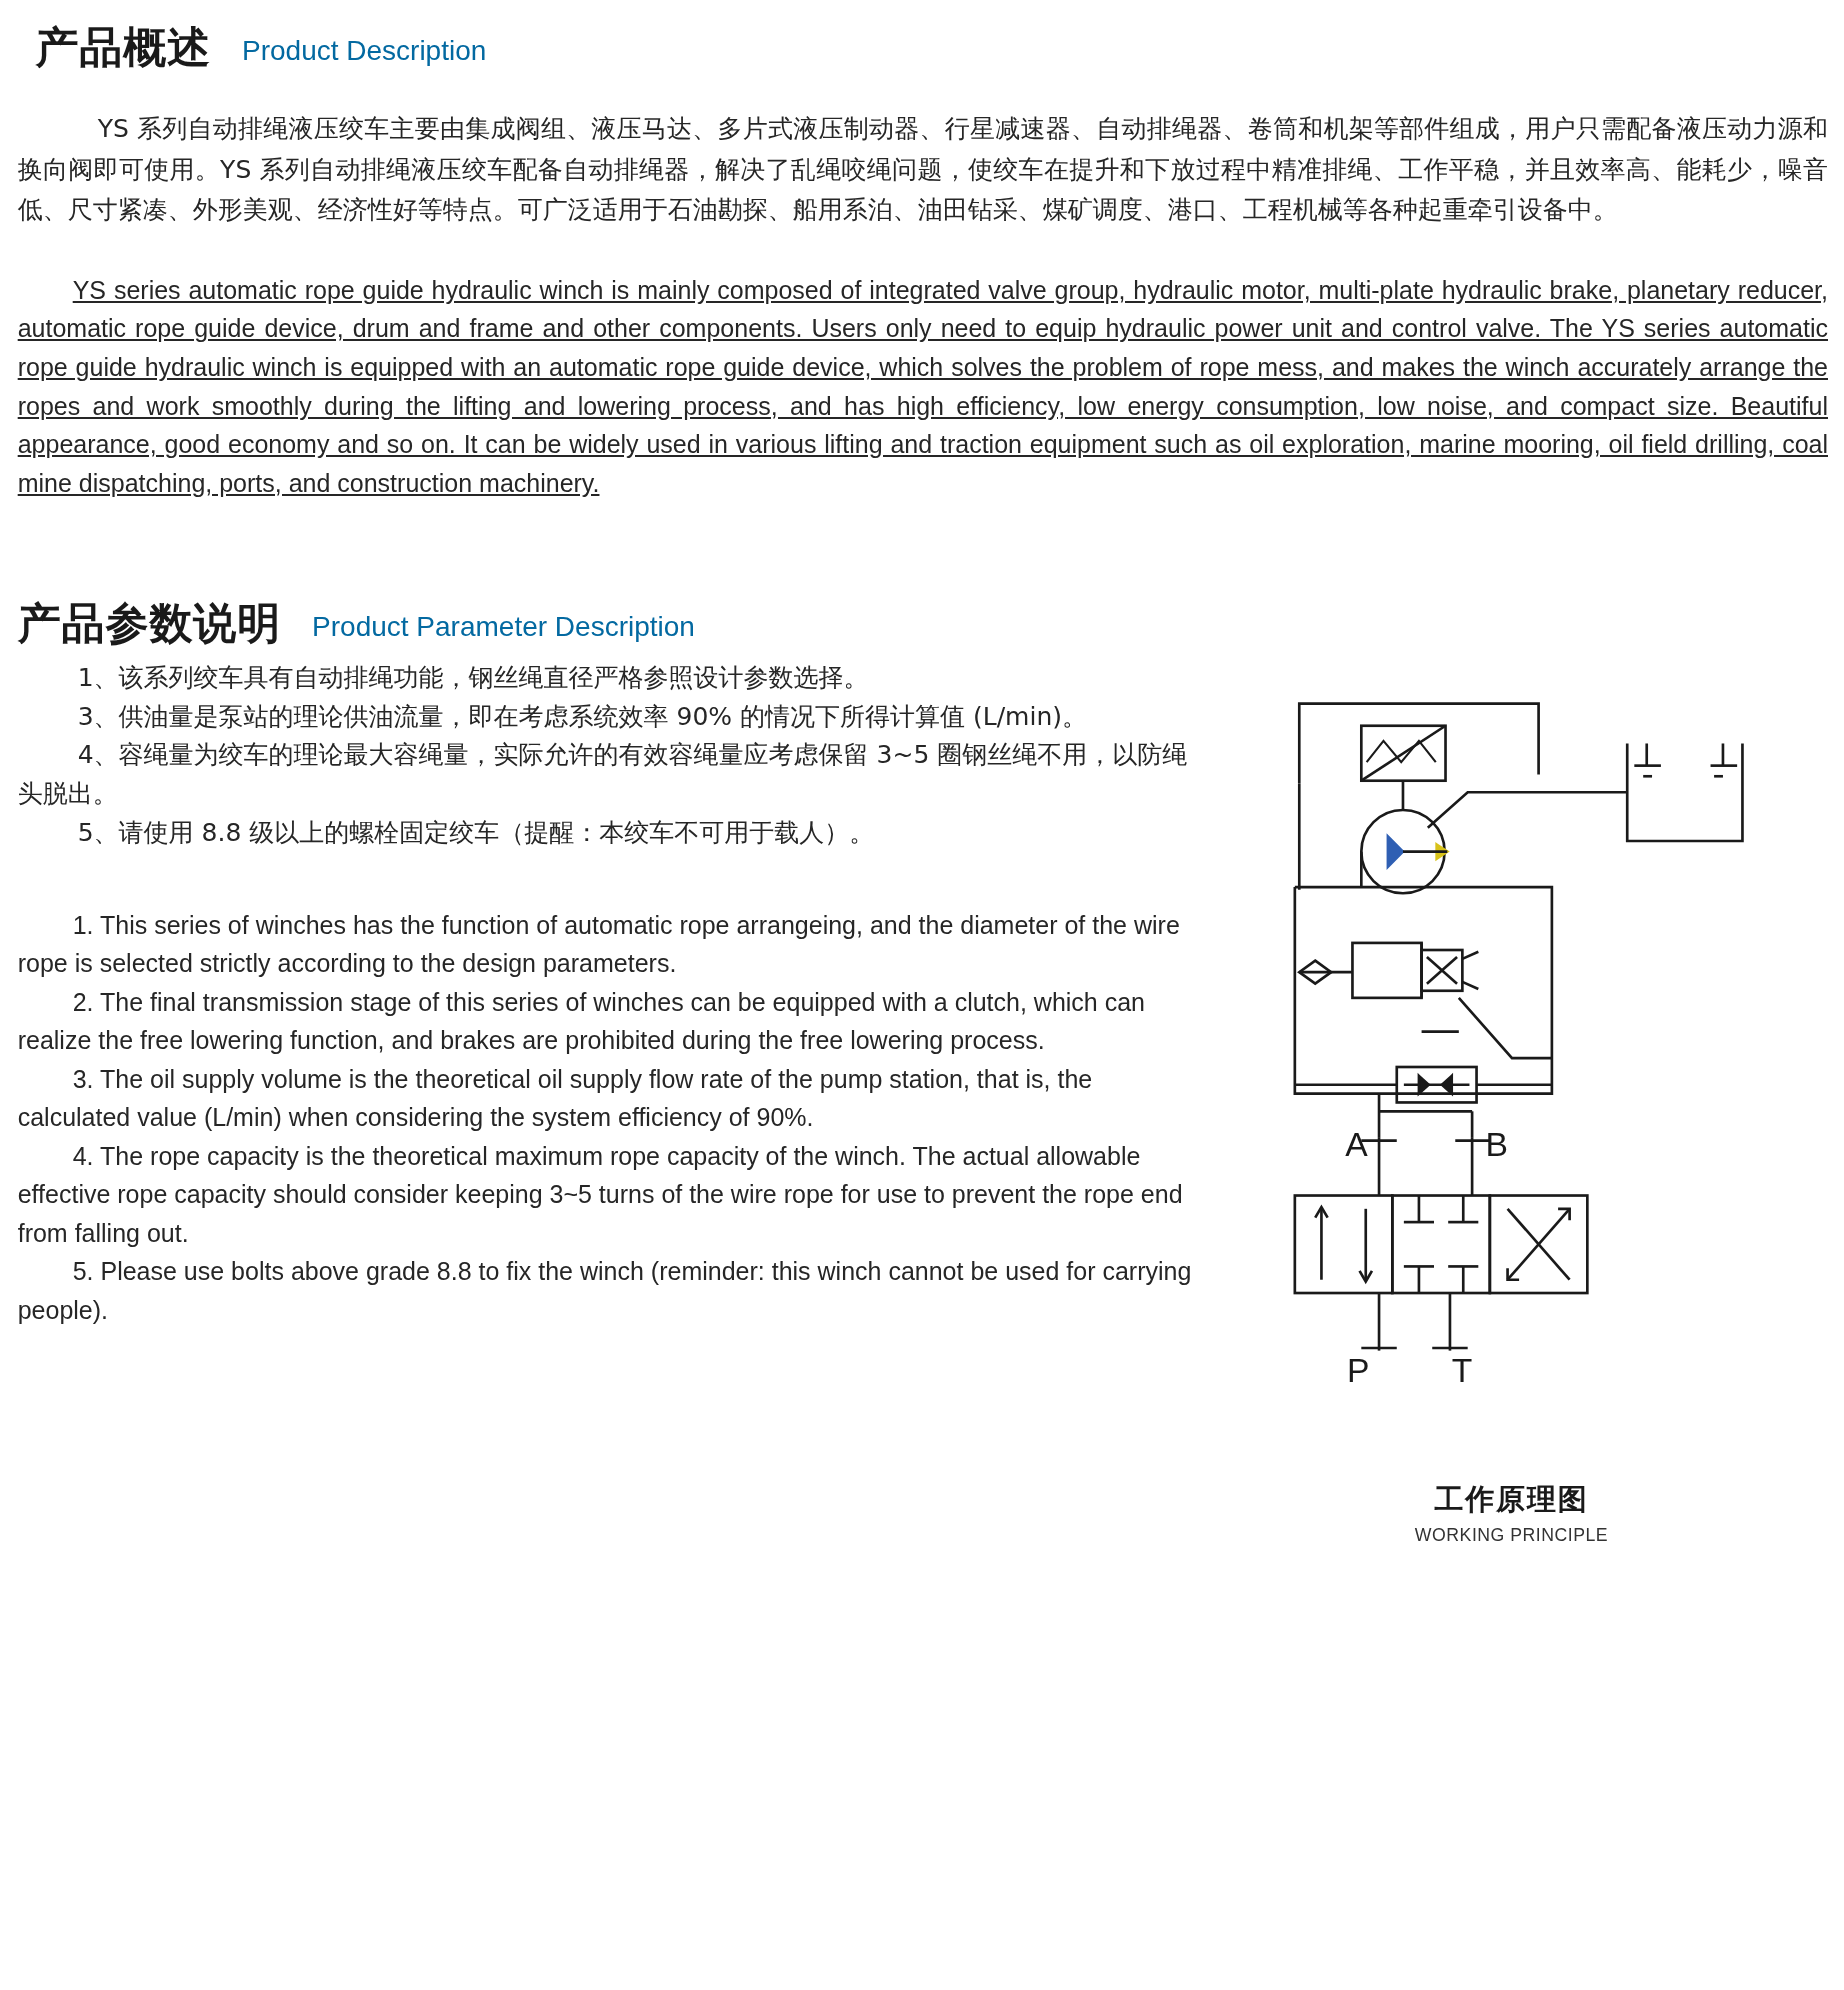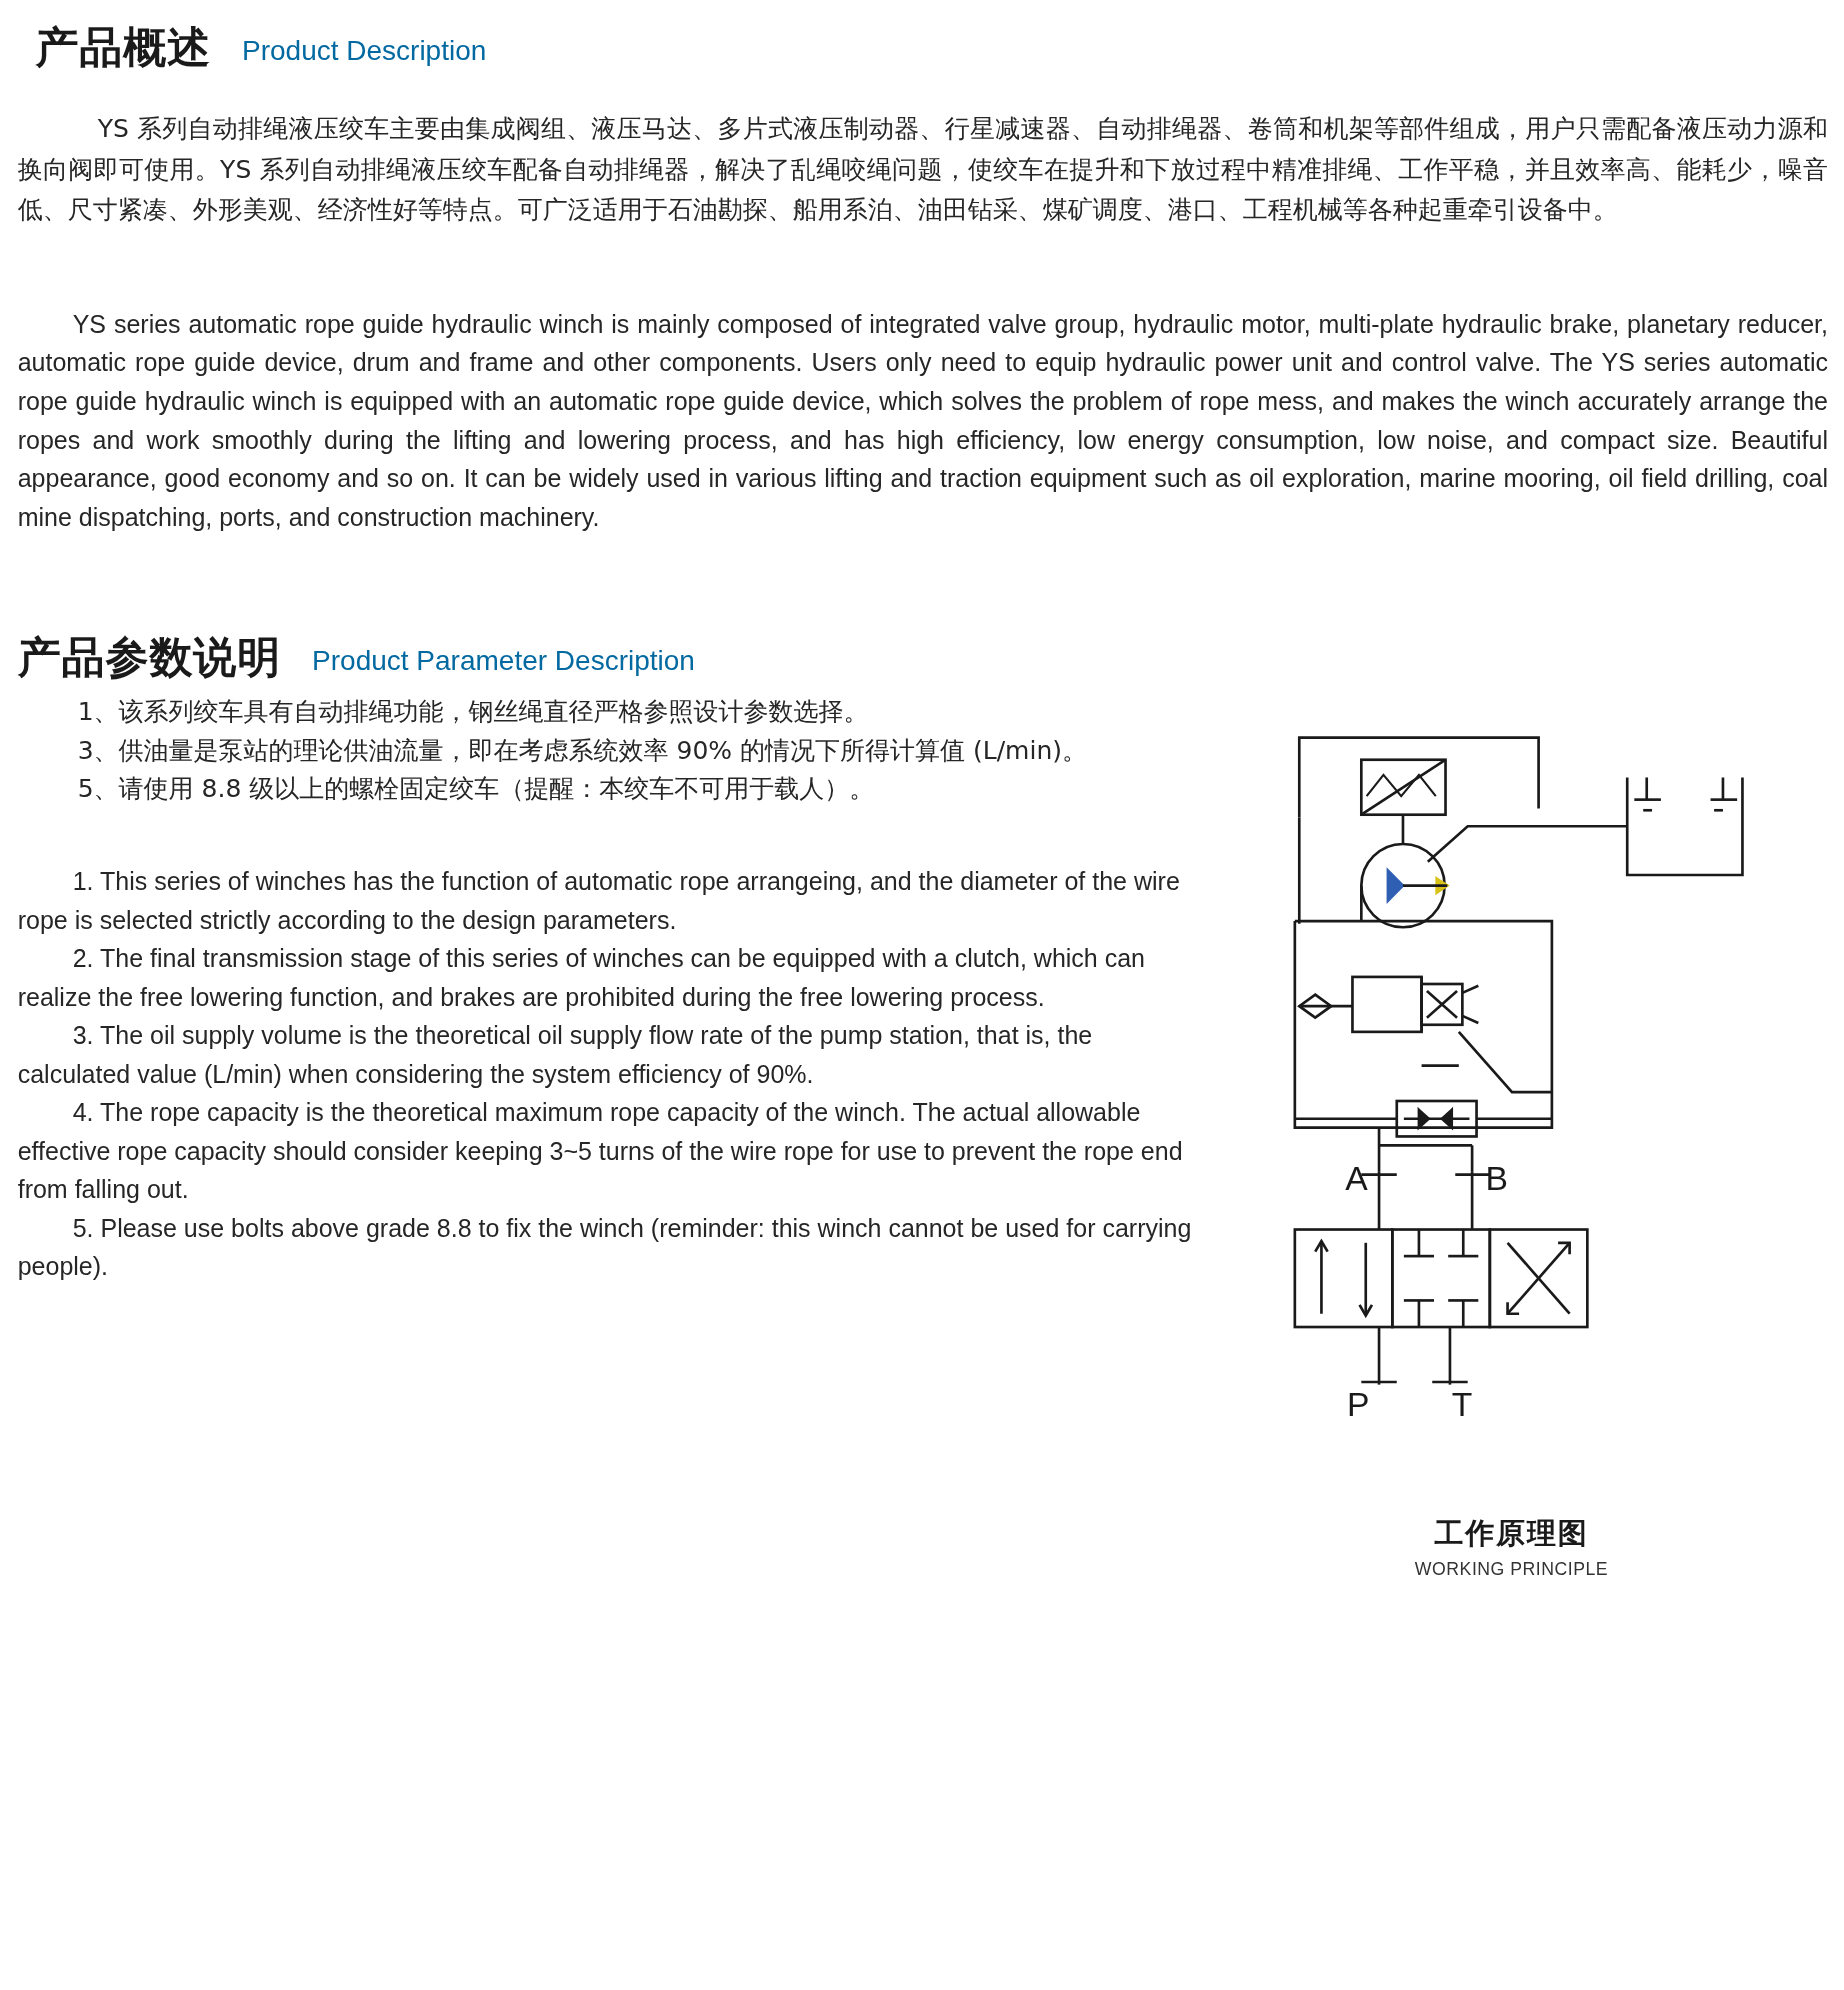--- a/index.html
+++ b/index.html
@@ -60,21 +60,21 @@
     font-family: "Liberation Sans", sans-serif;
   }
   .indent { text-indent: 3.2em; }
   .indent-sm { text-indent: 2.2em; }
 
   #overview-block {
     margin-top: 25px;
     padding: 0 16px 0 17.7px;
   }
   #overview-cn { margin-top: 39px; }
-  #overview-en { margin-top: 74px; }
+  #overview-en { margin-top: 40px; text-decoration: underline; }
 
   #params-head { margin-top: 99px; }
 
   
   .cols {
     display: flex;
     align-items: flex-start;
     margin-top: 12.4px;
     padding: 0 17.7px;
   }
@@ -149,20 +149,21 @@
     <span class="en">Product Parameter Description</span>
   </div>
 
   <div class="cols">
 
     <div class="col-left">
 
       <div class="list-cn">
         <div class="li">1、该系列绞车具有自动排绳功能，钢丝绳直径严格参照设计参数选择。</div>
         <div class="li">3、供油量是泵站的理论供油流量，即在考虑系统效率 90% 的情况下所得计算值 (L/min)。</div>
+        <div class="li">4、容绳量为绞车的理论最大容绳量，实际允许的有效容绳量应考虑保留 3~5 圈钢丝绳不用，以防绳头脱出。</div>
         <div class="li">5、请使用 8.8 级以上的螺栓固定绞车（提醒：本绞车不可用于载人）。</div>
       </div>
 
       <div class="list-en">
         <div class="li">1. This series of winches has the function of automatic rope arrangeing, and the diameter of the wire rope is selected strictly according to the design parameters.</div>
         <div class="li">2. The final transmission stage of this series of winches can be equipped with a clutch, which can realize the free lowering function, and brakes are prohibited during the free lowering process.</div>
         <div class="li">3. The oil supply volume is the theoretical oil supply flow rate of the pump station, that is, the calculated value (L/min) when considering the system efficiency of 90%.</div>
         <div class="li">4. The rope capacity is the theoretical maximum rope capacity of the winch. The actual allowable effective rope capacity should consider keeping 3~5 turns of the wire rope for use to prevent the rope end from falling out.</div>
         <div class="li">5. Please use bolts above grade 8.8 to fix the winch (reminder: this winch cannot be used for carrying people).</div>
       </div>

